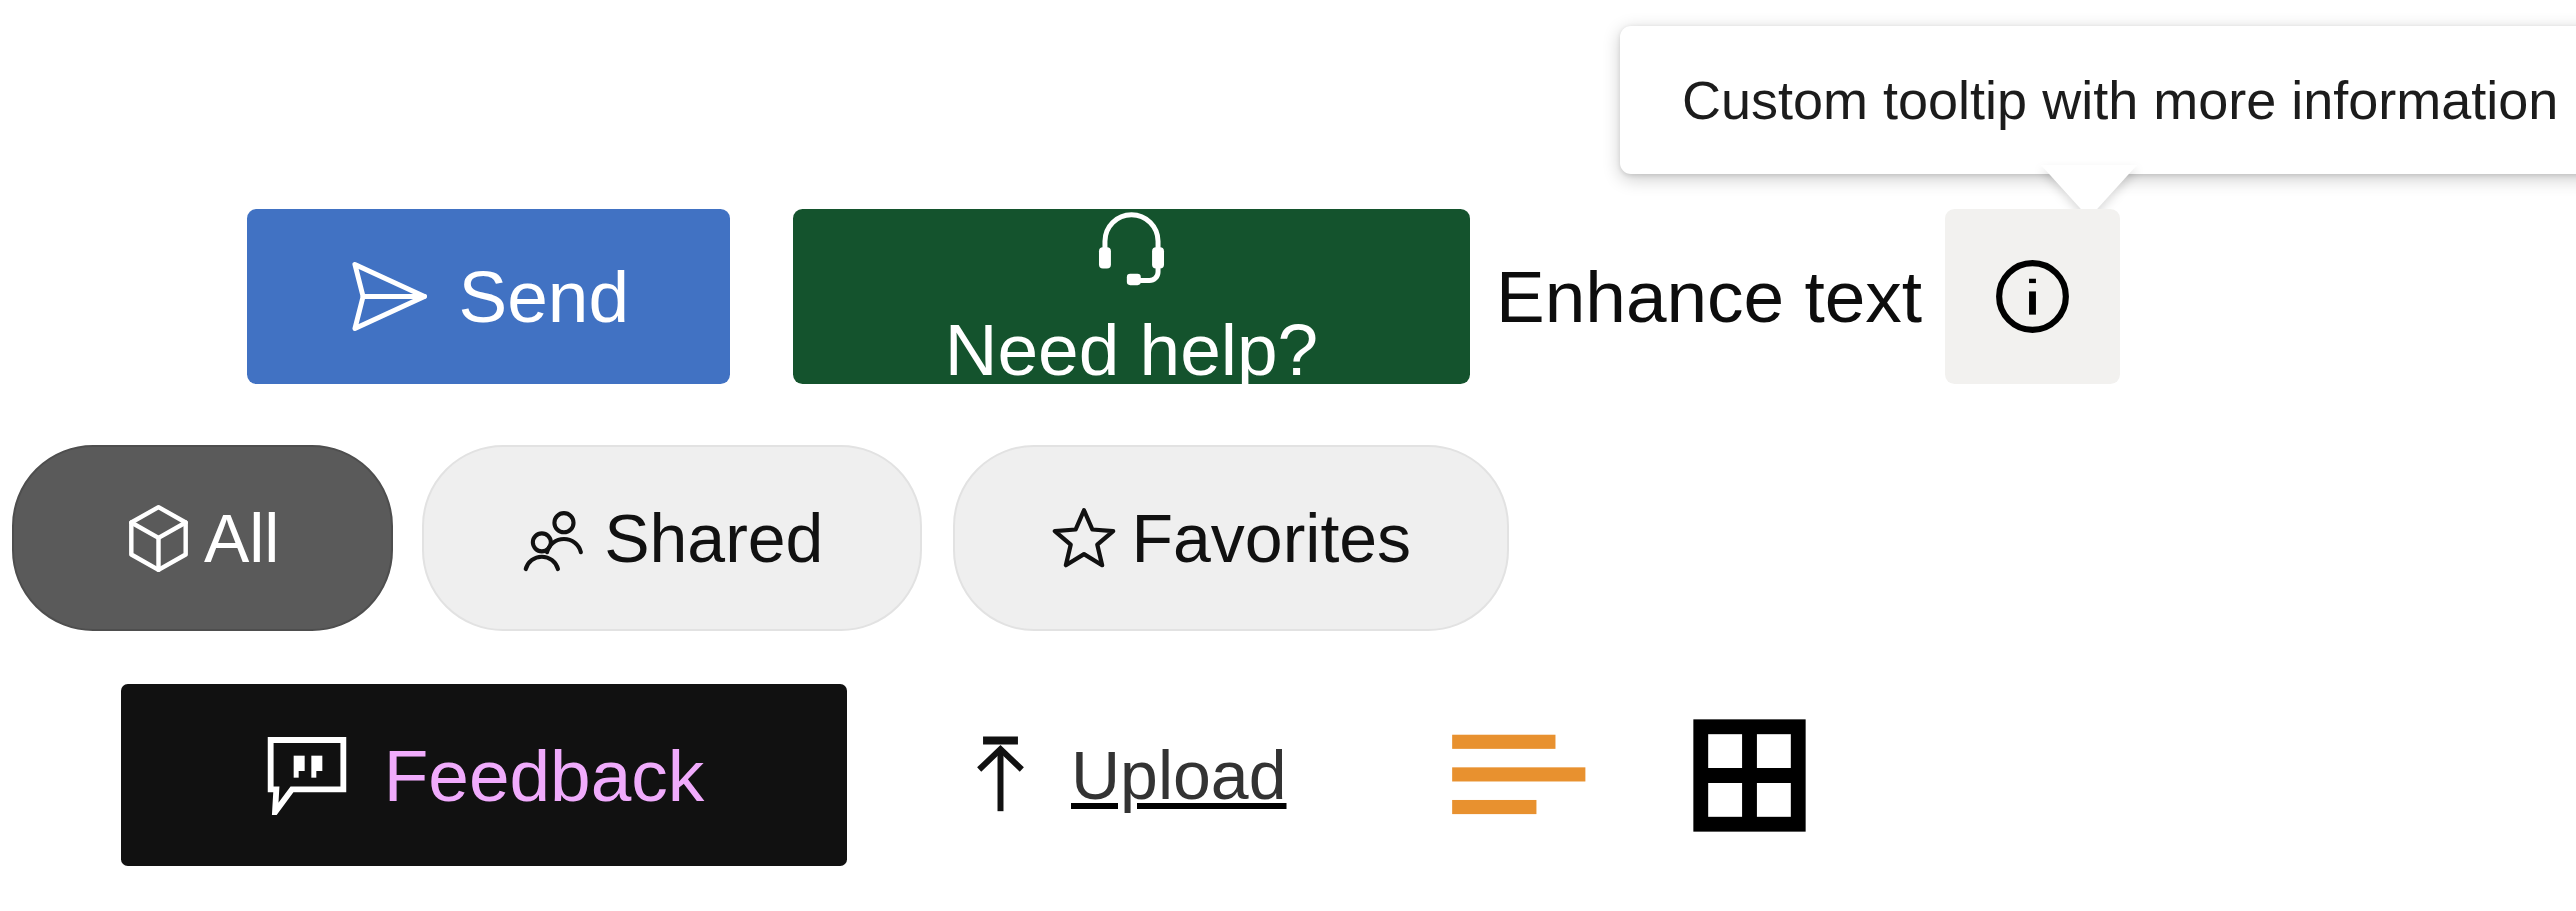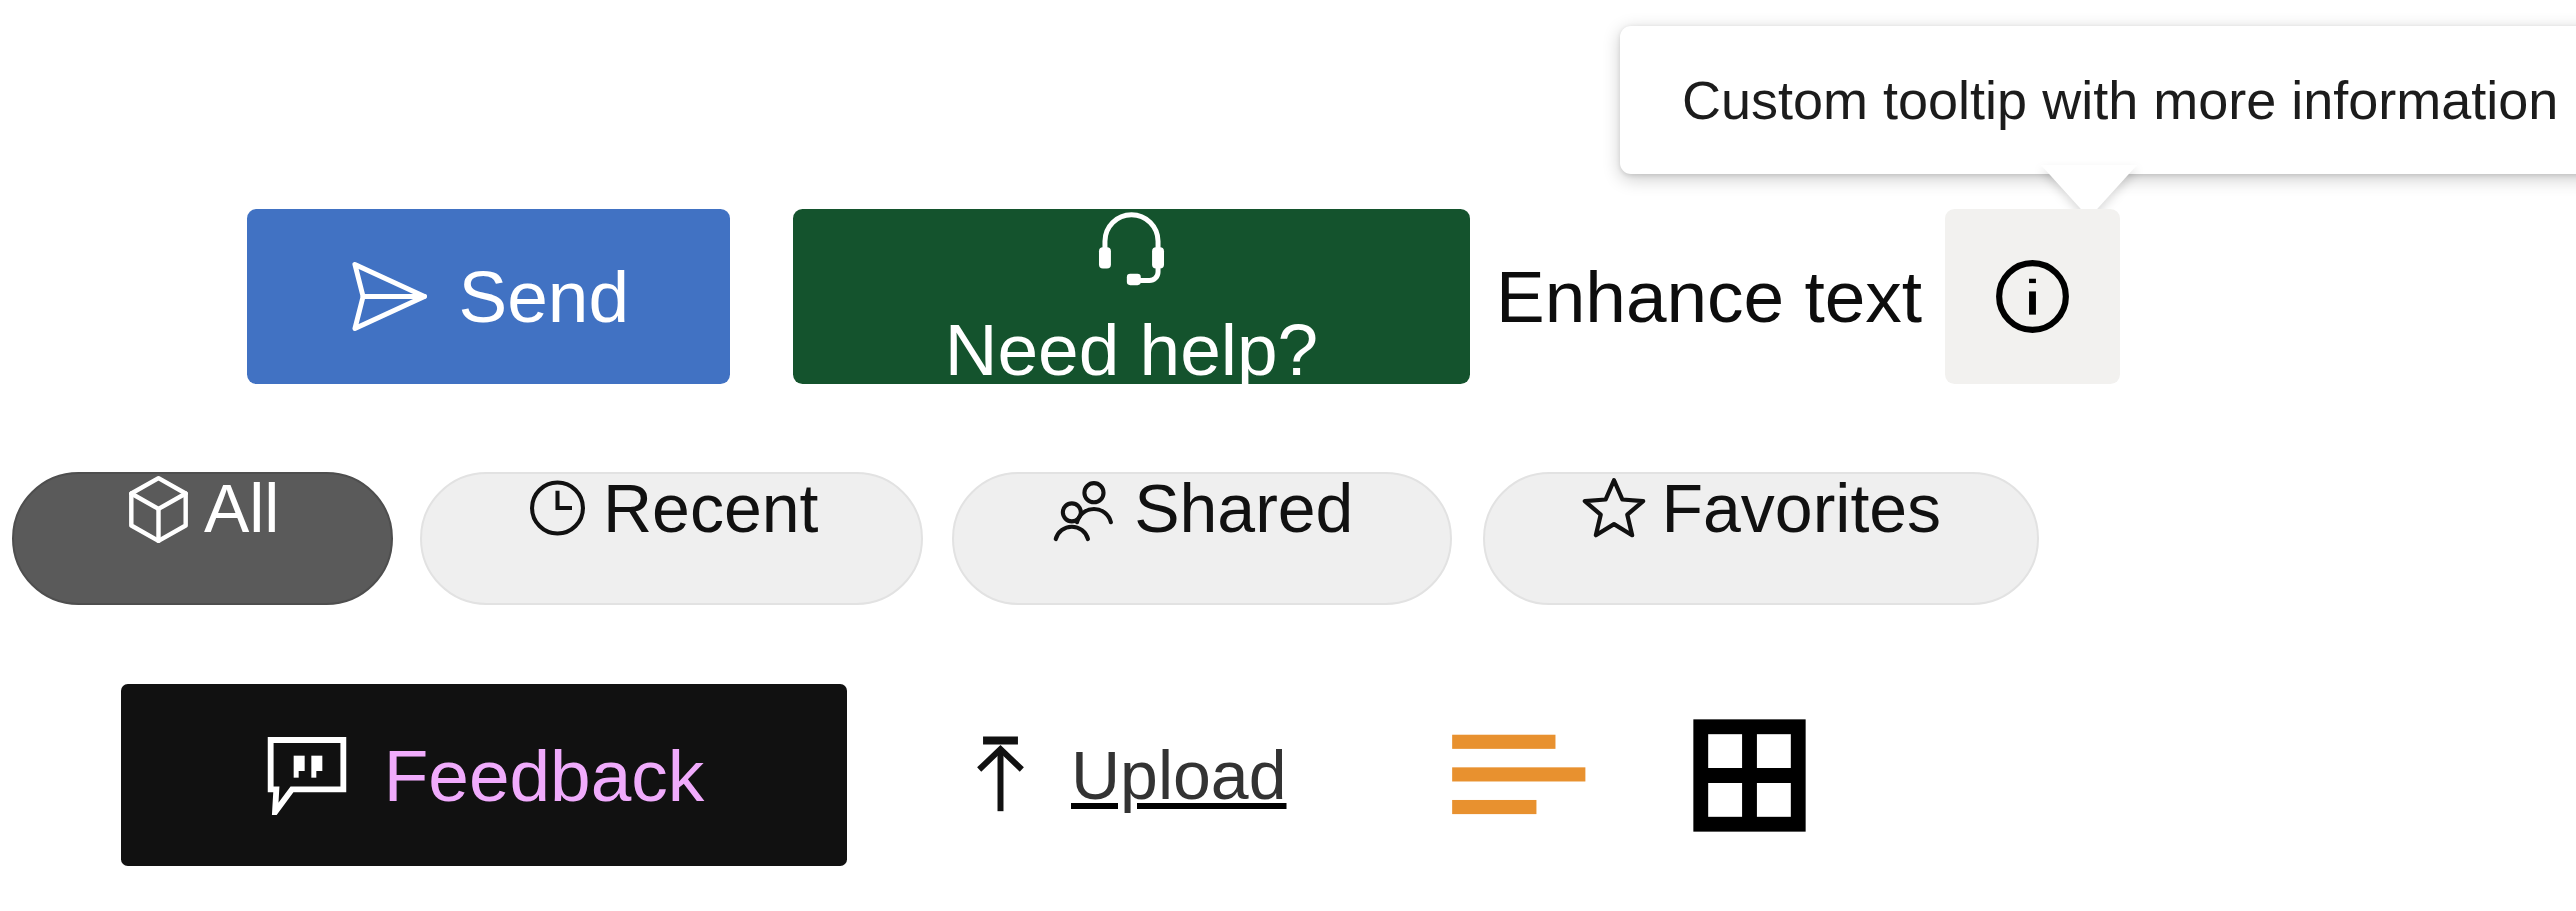--- a/index.html
+++ b/index.html
@@ -123,23 +123,24 @@
     position: absolute;
     left: 0;
     top: 446px;
     height: 184px;
     display: flex;
     align-items: center;
   }
 
   .pill {
     display: flex;
+    align-items: center;
     justify-content: center;
     box-sizing: border-box;
-    height: 133px;
+    height: 186px;
     border-radius: 81px;
     cursor: pointer;
     border: 2px solid transparent;
     gap: 13px;
     padding: 0 48px;
     font-family: "Liberation Sans", sans-serif;
   }
   .pill .label {
     font-size: 68px;
     line-height: 1;
@@ -266,29 +267,20 @@
     <span class="icon">
       <svg width="65" height="71" viewBox="0 0 22 24" fill="none" stroke="#ffffff" stroke-width="1.5" stroke-linejoin="round" stroke-linecap="round">
         <path d="M11 1.4 L20.2 6.6 V17.4 L11 22.6 L1.8 17.4 V6.6 Z"></path>
         <path d="M1.8 6.6 L11 11.8 L20.2 6.6"></path>
         <path d="M11 11.8 V22.6"></path>
       </svg>
     </span>
     <span class="label">All</span>
   </div>
 
-  <div class="pill idle" id="pill-recent">
-    <span class="icon">
-      <svg width="65" height="68" viewBox="0 0 24 24" fill="none" stroke="#111111" stroke-width="1.5" stroke-linecap="square">
-        <circle cx="12" cy="12" r="9.4"></circle>
-        <path d="M12 6.4 V12 H16.6"></path>
-      </svg>
-    </span>
-    <span class="label">Recent</span>
-  </div>
 
   <div class="pill idle" id="pill-shared">
     <span class="icon">
       <svg width="71" height="68" viewBox="0 0 26 24" fill="none" stroke="#111111" stroke-width="1.5" stroke-linecap="round">
         <circle cx="16.1" cy="6.4" r="3.5"></circle>
         <path d="M9.9 17.2 A6.4 6.4 0 0 1 22.3 17.2"></path>
         <circle cx="8.0" cy="13.6" r="3.3"></circle>
         <path d="M2.1 23.4 A6.1 6.1 0 0 1 13.9 23.4"></path>
       </svg>
     </span>

